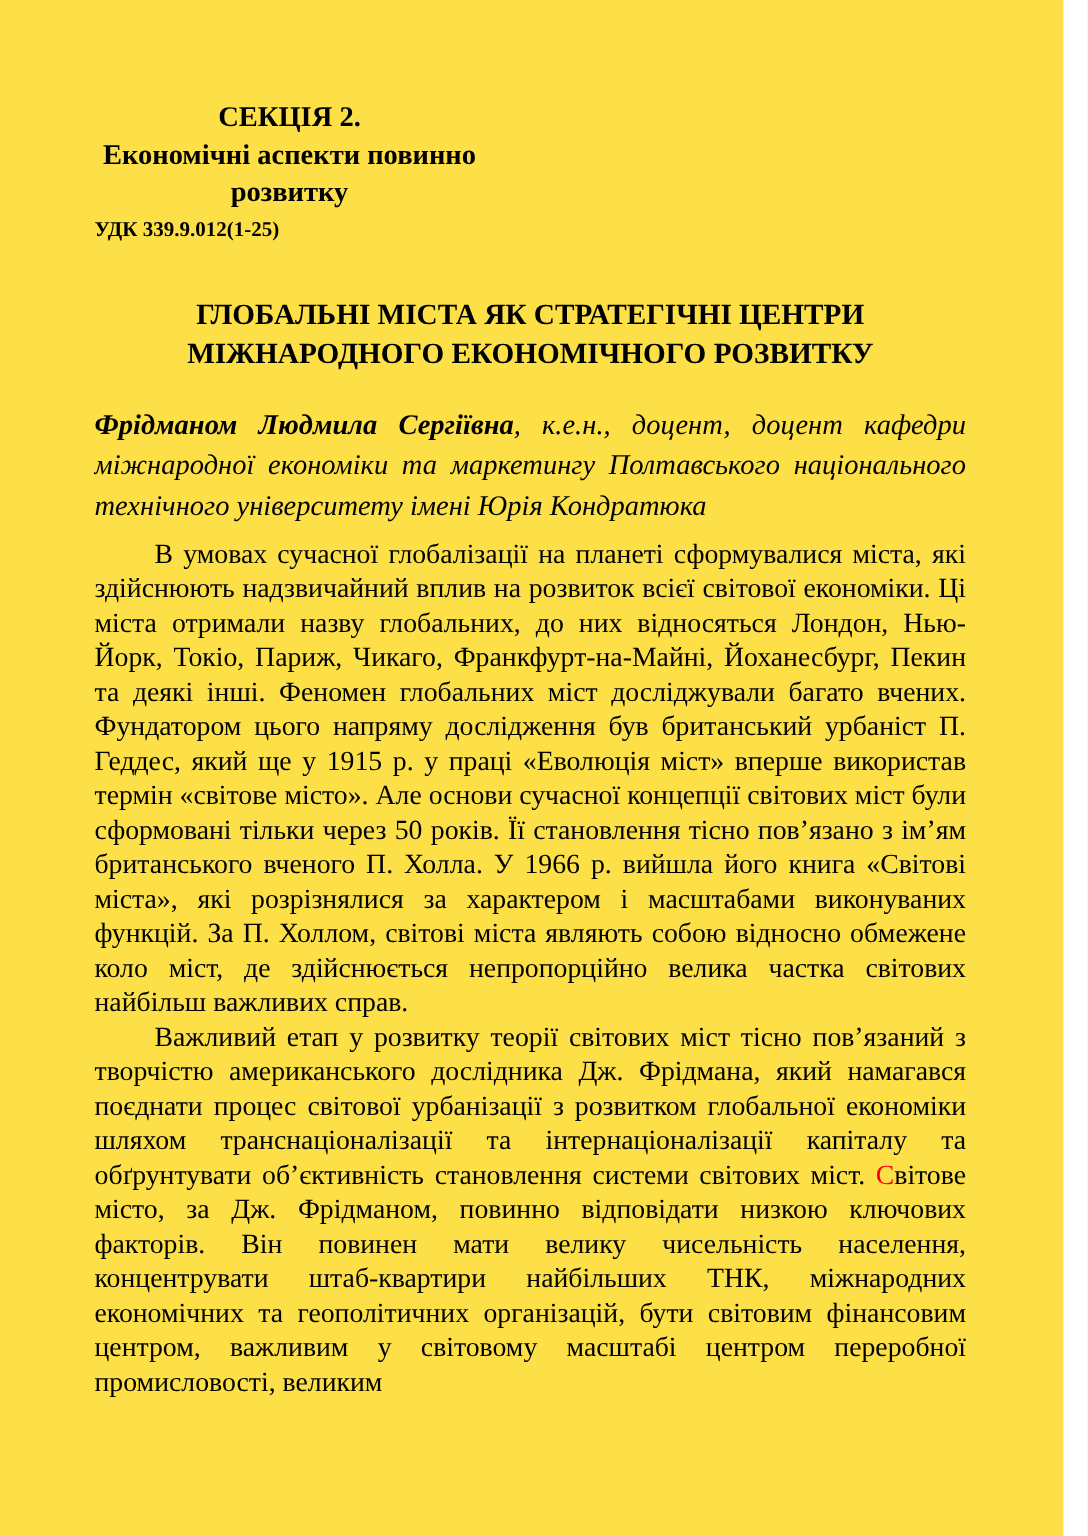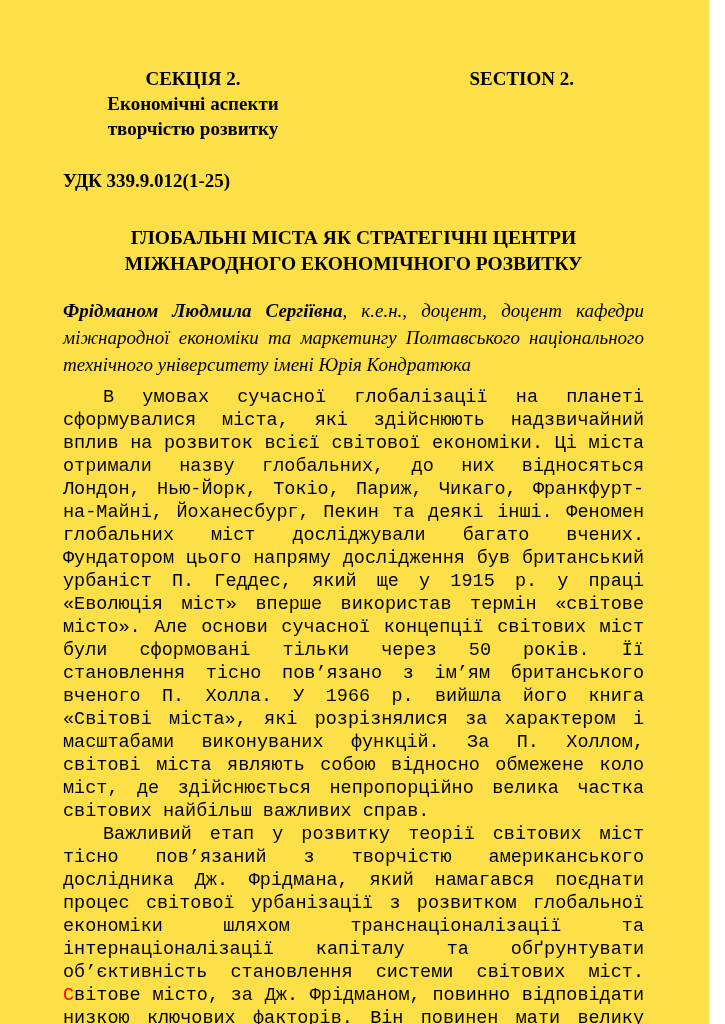--- a/index.html
+++ b/index.html
@@ -42,23 +42,22 @@
     padding-right: 14px;
   }
   .papers-line {
     margin-top: 32px;
     text-align: center;
     font-weight: bold;
     font-size: 19px;
     line-height: 25px;
   }
   .udk-line {
-    margin-top: 27px;
     font-weight: bold;
-    font-size: 19px;
+    font-size: 14px;
     line-height: 25px;
     text-align: left;
   }
   .article-title {
     margin: 32px auto 0 auto;
     max-width: 520px;
     text-align: center;
     font-weight: bold;
     font-size: 19.5px;
     line-height: 26px;
@@ -72,38 +71,36 @@
   }
   .author-name {
     font-weight: bold;
   }
   .body-par {
     margin: 0;
     font-size: 18.5px;
     line-height: 23px;
     text-align: justify;
     text-indent: 40px;
-    font-family: Liberation Mono, monospace;
   }
   .body-par.first {
     margin-top: 8px;
   }
 </style>
 </head>
 <body>
 
 <div class="page">
 
   <div class="header-row">
     <div class="hdr-left">
       <div>СЕКЦІЯ 2.</div>
-      <div>Економічні аспекти творчістю розвитку</div>
+      <div>Економічні аспекти повинно розвитку</div>
     </div>
     <div class="hdr-right">
-      <div class="sec-num">SECTION 2.</div>
     </div>
   </div>
 
 
   <div class="udk-line">УДК 339.9.012(1-25)</div>
 
   <h1 class="article-title">ГЛОБАЛЬНІ МІСТА ЯК СТРАТЕГІЧНІ ЦЕНТРИ МІЖНАРОДНОГО ЕКОНОМІЧНОГО РОЗВИТКУ</h1>
 
   <p class="author-par"><span class="author-name">Фрідманом Людмила Сергіївна</span><span>, к.е.н., доцент, доцент кафедри міжнародної економіки та маркетингу Полтавського національного технічного університету імені Юрія Кондратюка</span></p>
 

